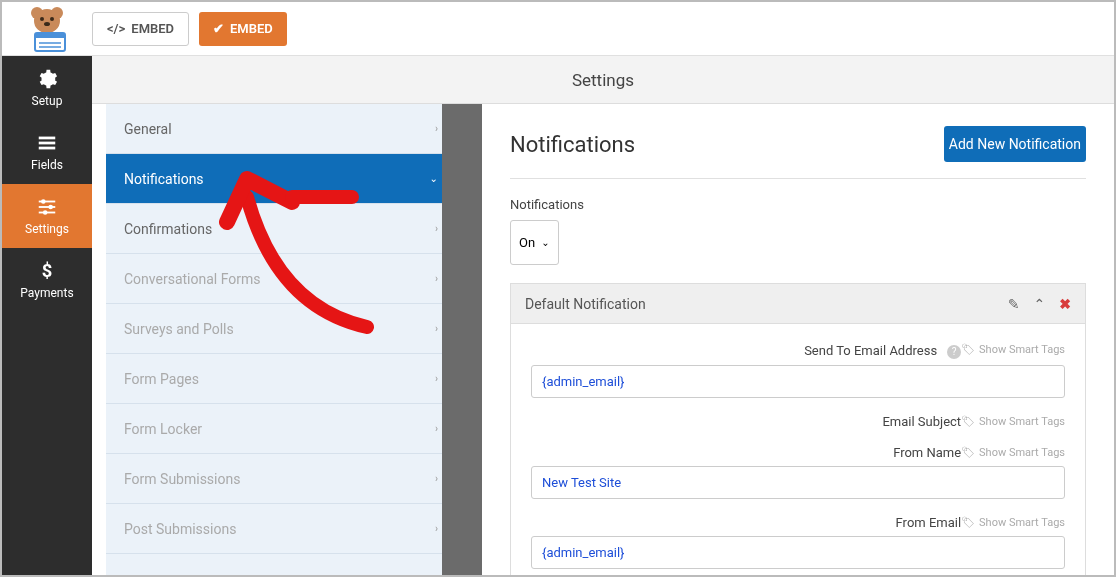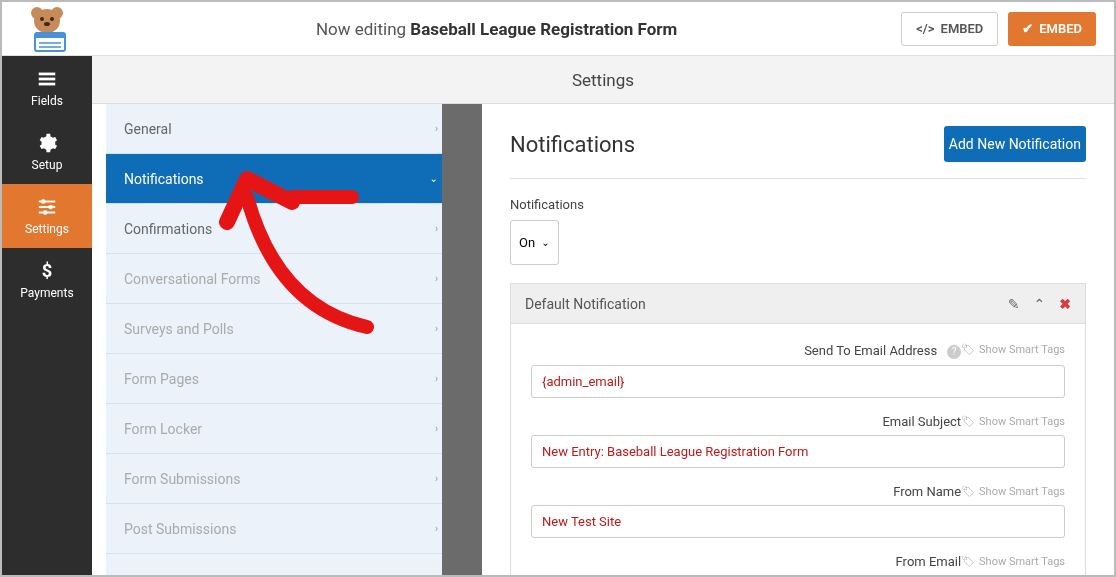--- a/index.html
+++ b/index.html
@@ -35,71 +35,67 @@
 .notif-block-head{background:#efefef;border-bottom:1px solid #ddd;height:40px;display:flex;align-items:center;padding:16px 14px;font-size:14px;color:#555}
 .notif-block-head .actions{margin-left:auto;display:flex;gap:14px;align-items:center}
 .notif-block-head .actions span{cursor:pointer;color:#666;font-size:14px}
 .notif-block-head .actions .del{color:#d83b3b;font-weight:700}
 .notif-body{padding:16px 20px}
 .field-row{margin-bottom:16px}
 .field-row .label-line{display:flex;justify-content:flex-end;align-items:center;margin-bottom:6px}
 .field-row .label-line label{font-size:13px;color:#444}
 .field-row .label-line .help{display:inline-flex;width:14px;height:14px;border-radius:50%;background:#ccc;color:#fff;font-size:10px;align-items:center;justify-content:center;margin-left:6px}
 .smart-tags{font-size:11px;color:#aaa;display:flex;align-items:center;gap:4px;cursor:pointer}
-.field-row input{width:100%;border:1px solid #ccc;border-radius:3px;padding:8px 10px;font-size:13px;color:#b91c1c}
+.field-row input{width:100%;border:1px solid #ccc;border-radius:3px;padding:8px 10px;font-size:13px;color:#1d4ed8}
 .arrow-overlay{position:absolute;top:165px;left:215px;pointer-events:none;z-index:50}
 </style>
 </head>
 <body>
 
 <div class="top-bar">
   <div class="logo">
     <svg viewBox="0 0 60 48">
       <ellipse cx="30" cy="16" rx="13" ry="12" fill="#c98a5a"></ellipse>
       <ellipse cx="20" cy="8" rx="6" ry="6" fill="#c98a5a"></ellipse>
       <ellipse cx="40" cy="8" rx="6" ry="6" fill="#c98a5a"></ellipse>
       <circle cx="25" cy="14" r="2" fill="#3a2a1a"></circle>
       <circle cx="35" cy="14" r="2" fill="#3a2a1a"></circle>
       <ellipse cx="30" cy="19" rx="3" ry="2" fill="#3a2a1a"></ellipse>
       <rect x="18" y="28" width="30" height="18" rx="2" fill="#fff" stroke="#4a90d9" stroke-width="2"></rect>
       <rect x="18" y="28" width="30" height="5" fill="#4a90d9"></rect>
       <line x1="22" y1="38" x2="44" y2="38" stroke="#4a90d9" stroke-width="1.5"></line>
       <line x1="22" y1="42" x2="44" y2="42" stroke="#4a90d9" stroke-width="1.5"></line>
     </svg>
   </div>
-  <div class="title-wrap">
-    <span>Now editing</span>
-    <span class="bold">Baseball League Registration Form</span>
-  </div>
   <div class="top-actions">
     <button class="btn btn-embed">
       <span>&lt;/&gt;</span>
       <span>EMBED</span>
     </button>
     <button class="btn btn-save">
       <span>✔</span>
       <span>EMBED</span>
     </button>
   </div>
 </div>
 
 <div class="left-nav">
   <div class="nav-item">
     <svg viewBox="0 0 24 24">
+        <path d="M12 8a4 4 0 100 8 4 4 0 000-8zm9 4a7.5 7.5 0 00-.15-1.5l2.1-1.6-2-3.5-2.5 1a7.3 7.3 0 00-2.6-1.5L15.5 2h-4l-.35 2.9a7.3 7.3 0 00-2.6 1.5l-2.5-1-2 3.5 2.1 1.6A7.5 7.5 0 006 12c0 .5.05 1 .15 1.5l-2.1 1.6 2 3.5 2.5-1a7.3 7.3 0 002.6 1.5L11.5 22h4l.35-2.9a7.3 7.3 0 002.6-1.5l2.5 1 2-3.5-2.1-1.6c.1-.5.15-1 .15-1.5z"></path>
+      </svg>
+    <span>Setup</span>
+  </div>
+  <div class="nav-item">
+    <svg viewBox="0 0 24 24">
         <rect x="3" y="5" width="18" height="3"></rect>
         <rect x="3" y="10.5" width="18" height="3"></rect>
         <rect x="3" y="16" width="18" height="3"></rect>
       </svg>
     <span>Fields</span>
-  </div>
-  <div class="nav-item">
-    <svg viewBox="0 0 24 24">
-        <path d="M12 8a4 4 0 100 8 4 4 0 000-8zm9 4a7.5 7.5 0 00-.15-1.5l2.1-1.6-2-3.5-2.5 1a7.3 7.3 0 00-2.6-1.5L15.5 2h-4l-.35 2.9a7.3 7.3 0 00-2.6 1.5l-2.5-1-2 3.5 2.1 1.6A7.5 7.5 0 006 12c0 .5.05 1 .15 1.5l-2.1 1.6 2 3.5 2.5-1a7.3 7.3 0 002.6 1.5L11.5 22h4l.35-2.9a7.3 7.3 0 002.6-1.5l2.5 1 2-3.5-2.1-1.6c.1-.5.15-1 .15-1.5z"></path>
-      </svg>
-    <span>Setup</span>
   </div>
   <div class="nav-item active">
     <svg viewBox="0 0 24 24">
         <rect x="3" y="5" width="18" height="2"></rect>
         <rect x="3" y="11" width="18" height="2"></rect>
         <rect x="3" y="17" width="18" height="2"></rect>
         <circle cx="8" cy="6" r="2.5"></circle>
         <circle cx="16" cy="12" r="2.5"></circle>
         <circle cx="10" cy="18" r="2.5"></circle>
       </svg>
@@ -194,21 +190,20 @@
         <input type="text" value="{admin_email}" style="">
       </div>
       <div class="field-row">
         <div class="label-line">
           <label>Email Subject</label>
           <span class="smart-tags">
             <span>🏷</span>
             <span>Show Smart Tags</span>
           </span>
         </div>
-        <input type="text" value="New Entry: Baseball League Registration Form" style="">
       </div>
       <div class="field-row">
         <div class="label-line">
           <label>From Name</label>
           <span class="smart-tags">
             <span>🏷</span>
             <span>Show Smart Tags</span>
           </span>
         </div>
         <input type="text" value="New Test Site" style="">

